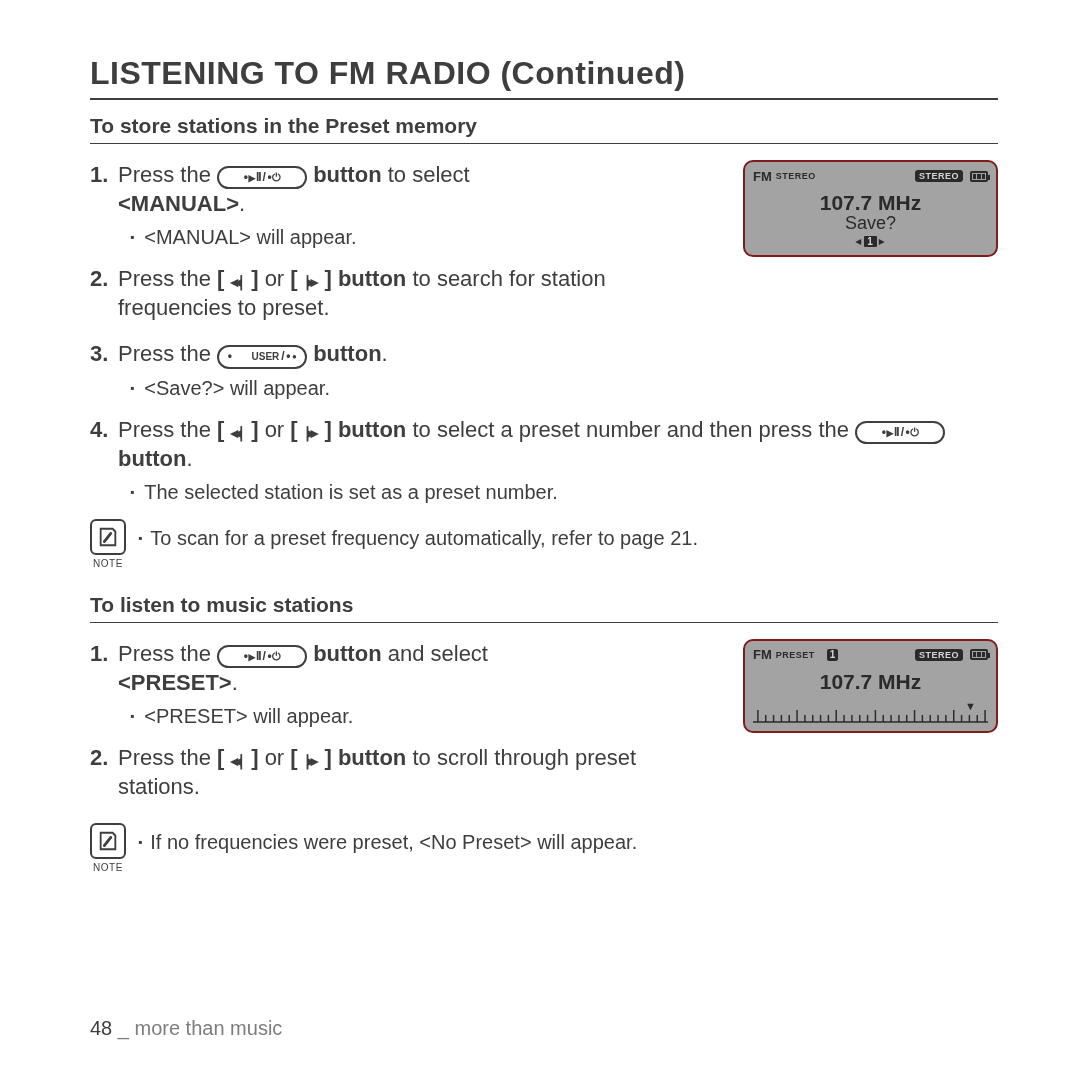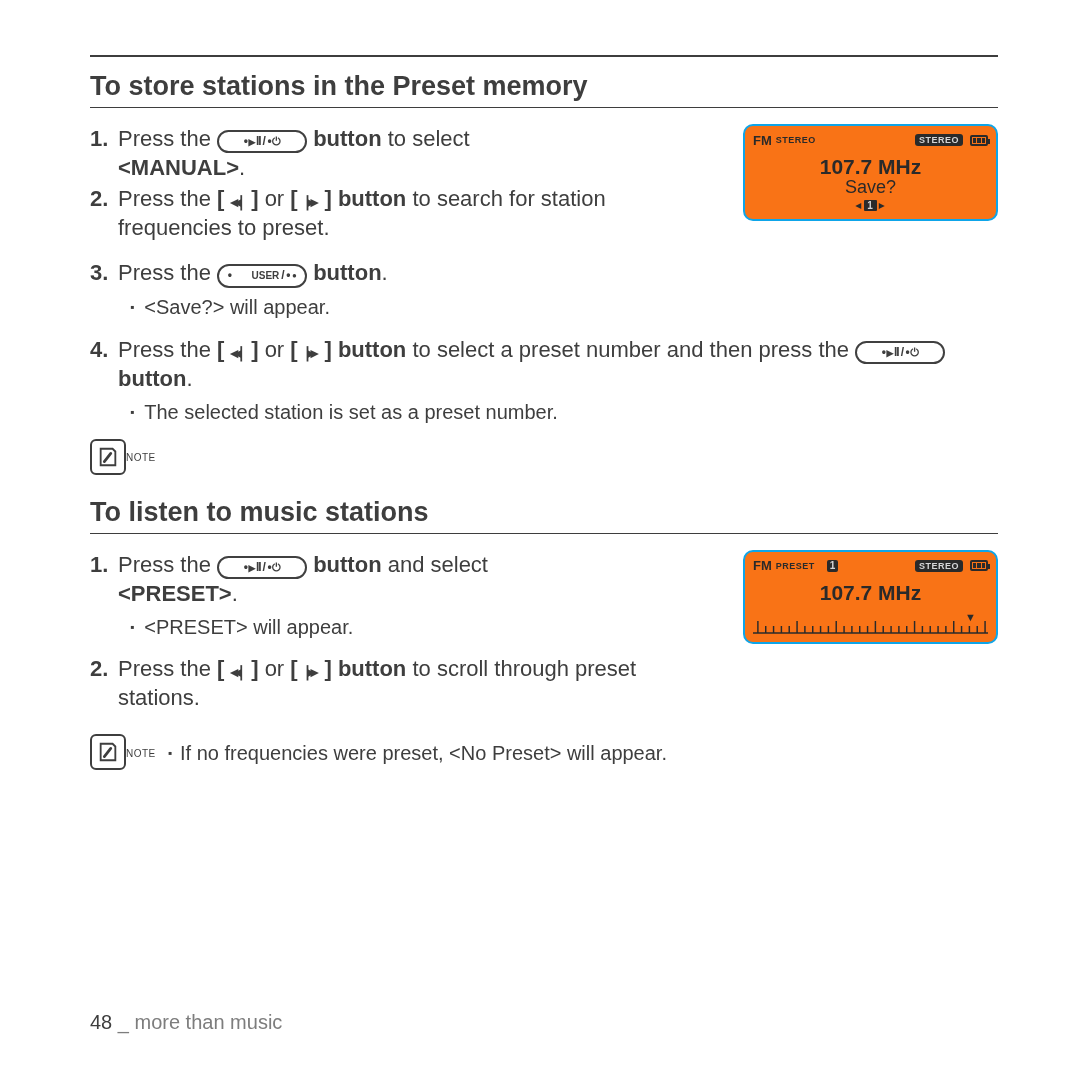--- a/index.html
+++ b/index.html
@@ -23,21 +23,21 @@
       letter-spacing: 0.5px;
       margin: 0 0 2px 0;
       padding-bottom: 4px;
     }
     .title-rule {
       border: none;
       border-top: 2px solid #3e3e3e;
       margin: 0 0 14px 0;
     }
     .section-title {
-      font-size: 27px;
+      font-size: 21px;
       font-weight: bold;
       margin: 0 0 2px 0;
       padding-bottom: 3px;
     }
     .section-rule {
       border: none;
       border-top: 1.5px solid #3e3e3e;
       margin: 0 0 16px 0;
     }
     .sec-wrap { position: relative; }
@@ -84,35 +84,35 @@
       flex-shrink: 0;
     }
     .note-icon svg { display:block; }
     .note-label {
       font-size: 10px;
       letter-spacing: 0.5px;
       text-align: center;
       margin-top: 2px;
       color:#3e3e3e;
     }
-    .note-col { display:flex; flex-direction:row; align-items:center; margin-right: 12px;}
+    .note-col { display:flex; flex-direction:column; align-items:center; margin-right: 12px;}
     .note-text {
       font-size: 20px;
       padding-top: 6px;
     }
     .note-text::before {
       content: "\25AA";
       font-size: 12px;
       position: relative;
       top: -3px;
       margin-right: 8px;
     }
     .footer {
       position: absolute;
-      bottom: 46px;
+      bottom: 40px;
       left: 90px;
       font-size: 20px;
       color: #7d7d7d;
     }
     .footer .pg { color:#3e3e3e; font-weight: normal;}
 
     
     .btn-cap {
       display: inline-block;
       border: 2px solid #404040;
@@ -143,23 +143,23 @@
       font-weight: bold;
       vertical-align: -1px;
       padding-right:4px;
     }
 
     
     .device {
       position: absolute;
       right: 0px;
       width: 255px;
-      border: 2px solid #0ea5e9;
+      border: 2px solid #7f1d1d;
       border-radius: 10px;
-      background: #f97316;
+      background: #a3a3a3;
       padding: 5px 8px 7px 8px;
       font-family: Arial, sans-serif;
     }
     .dev-topbar {
       display:flex;
       align-items:center;
       height: 18px;
       gap:4px;
     }
     .dev-fm { font-size:13px; font-weight:bold; color:#2a2a2a; }
@@ -253,20 +253,21 @@
     b, strong { font-weight: bold; color:#3e3e3e;}
 
     .device1 { top: 0px; }
     .device2 { top: 0px; }
     .mt-sec { margin-top: 22px; }
   </style>
 </head>
 <body>
 
 <div class="page">
+  <h1 class="page-title">LISTENING TO FM RADIO (Continued)</h1>
   <hr class="title-rule">
 
   <h2 class="section-title">To store stations in the Preset memory</h2>
   <hr class="section-rule">
 
   <div class="sec-wrap">
 
     <div class="device device1">
       <div class="dev-topbar">
         <span class="dev-fm">FM</span>
@@ -285,20 +286,21 @@
       </div>
     </div>
 
     <div class="col-left">
       <div class="step-row">
         <div class="step-num">1.</div>
         <div class="step-body">
           <span>Press the </span><span class="btn-cap nowrap"><span class="dot"></span><span class="play"></span><span class="pause">II</span><span class="sep">/</span><span class="dot"></span><span class="pwr"></span></span><strong> button</strong><span> to select </span><br><strong>&lt;MANUAL&gt;</strong><span>.</span>
         </div>
       </div>
+      <div class="sub-bullet">&lt;MANUAL&gt; will appear.</div>
 
       <div class="step-row">
         <div class="step-num">2.</div>
         <div class="step-body">
           <span>Press the </span><strong>[ <span class="skip-back">◂◂∣</span> ]</strong><span> or </span><strong>[ <span class="skip-fwd">∣▸▸</span> ]</strong><strong> button</strong><span> to search for station frequencies to preset.</span>
         </div>
       </div>
       <div style="height:14px"></div>
 
       <div class="step-row">
@@ -322,20 +324,21 @@
       <div class="note-row">
         <div class="note-col">
           <div class="note-icon">
             <svg width="22" height="22" viewBox="0 0 24 24">
                 <path d="M4 3 L17 3 L20 6 L20 21 L4 21 Z" fill="none" stroke="#3e3e3e" stroke-width="2"></path>
                 <path d="M8 17 L15 8" stroke="#3e3e3e" stroke-width="3" stroke-linecap="round"></path>
               </svg>
           </div>
           <div class="note-label">NOTE</div>
         </div>
+        <div class="note-text">To scan for a preset frequency automatically, refer to page 21.</div>
       </div>
     </div>
   </div>
 
   <h2 class="section-title mt-sec">To listen to music stations</h2>
   <hr class="section-rule">
 
   <div class="sec-wrap">
 
     <div class="device device2">

